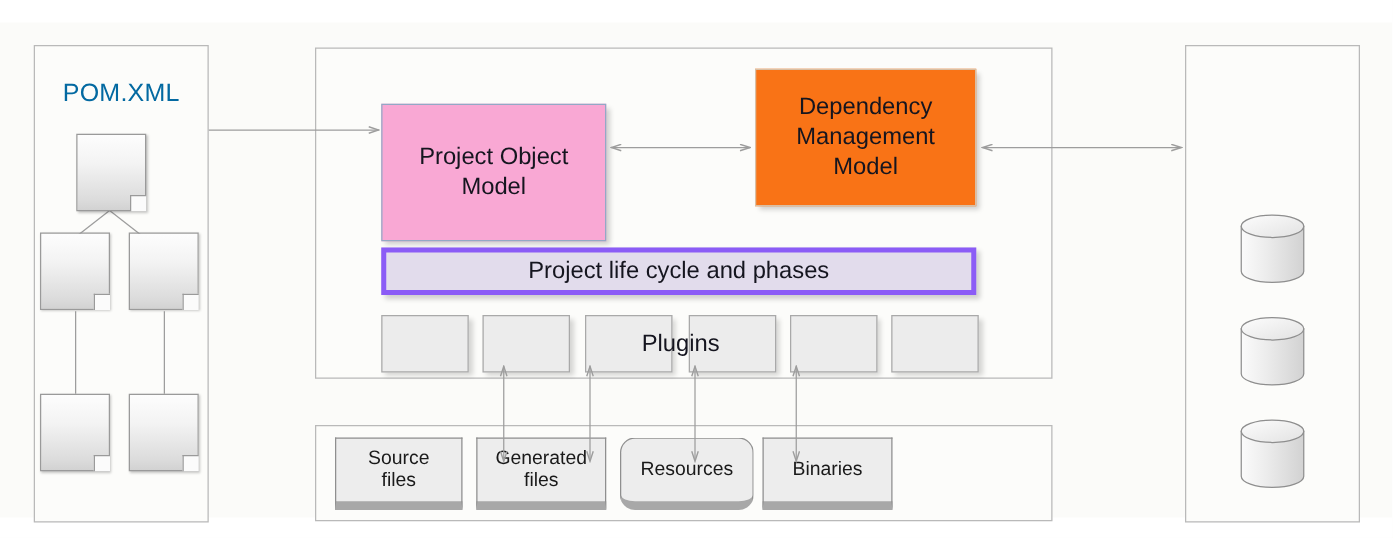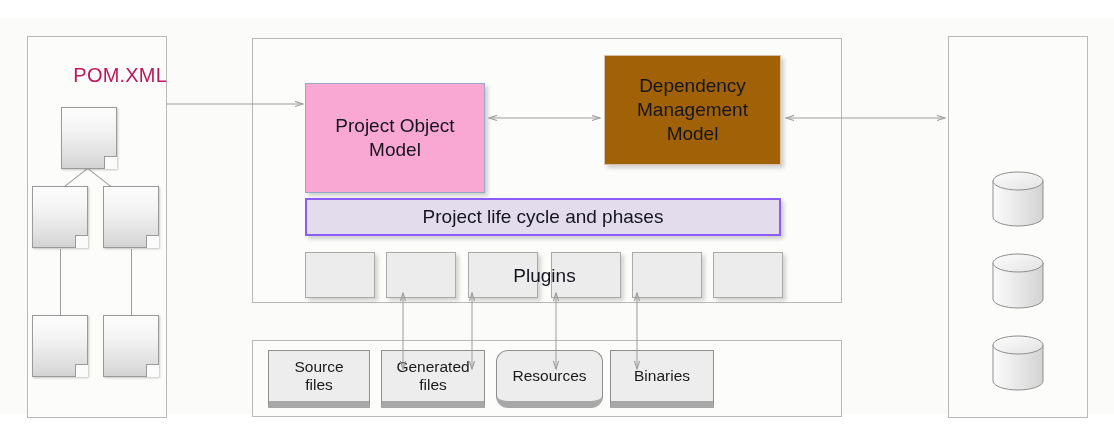--- a/index.html
+++ b/index.html
@@ -26,22 +26,22 @@
   
   .frame {
     position: absolute;
     border: 1px solid #b9b9b9;
     background: #fcfcfa;
     box-sizing: border-box;
   }
   
   .title {
     position: absolute;
-    text-align: right;
-    color: #be185d;
+    text-align: center;
+    color: #0369a1;
     font-size: 19px;
     line-height: 23px;
     letter-spacing: 0.2px;
     white-space: pre-line;
   }
   
   .doc {
     position: absolute;
     width: 56px;
     height: 62px;
@@ -83,26 +83,26 @@
     align-items: center;
     justify-content: center;
     text-align: center;
     color: #15151f;
     font-size: 19px;
     line-height: 24px;
     white-space: pre-line;
     box-shadow: 3px 3px 4px rgba(0,0,0,0.18);
   }
   .model-box.pom  { background: #f9a8d4; border-color: #93a9c6; margin-top: 28px; }
-  .model-box.dep  { background: #a16207; border-color: #d9bfa4; }
+  .model-box.dep  { background: #f97316; border-color: #d9bfa4; }
   .lifecycle {
     position: absolute;
     box-sizing: border-box;
     background: #e2dcec;
-    border: 2px solid #8b5cf6;
+    border: 4px solid #8b5cf6;
     display: flex;
     align-items: center;
     justify-content: center;
     color: #15151f;
     font-size: 19px;
     box-shadow: 3px 3px 4px rgba(0,0,0,0.18);
   }
   
   .plugin-slot {
     position: absolute;

